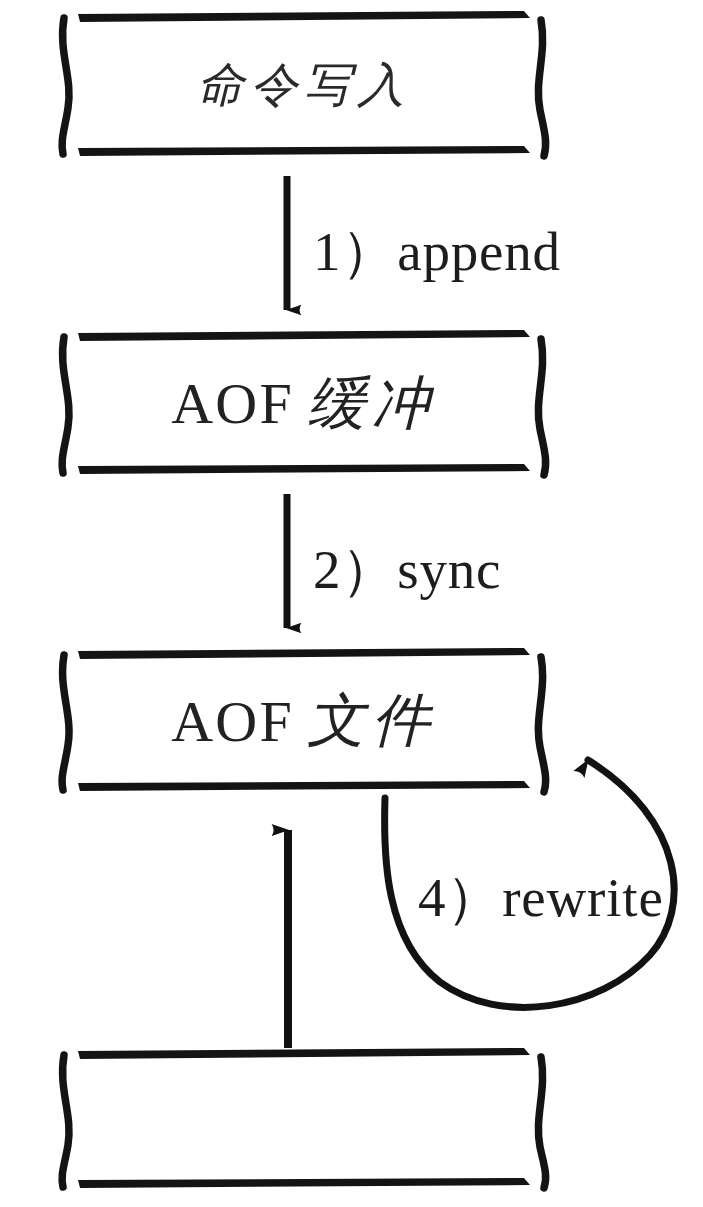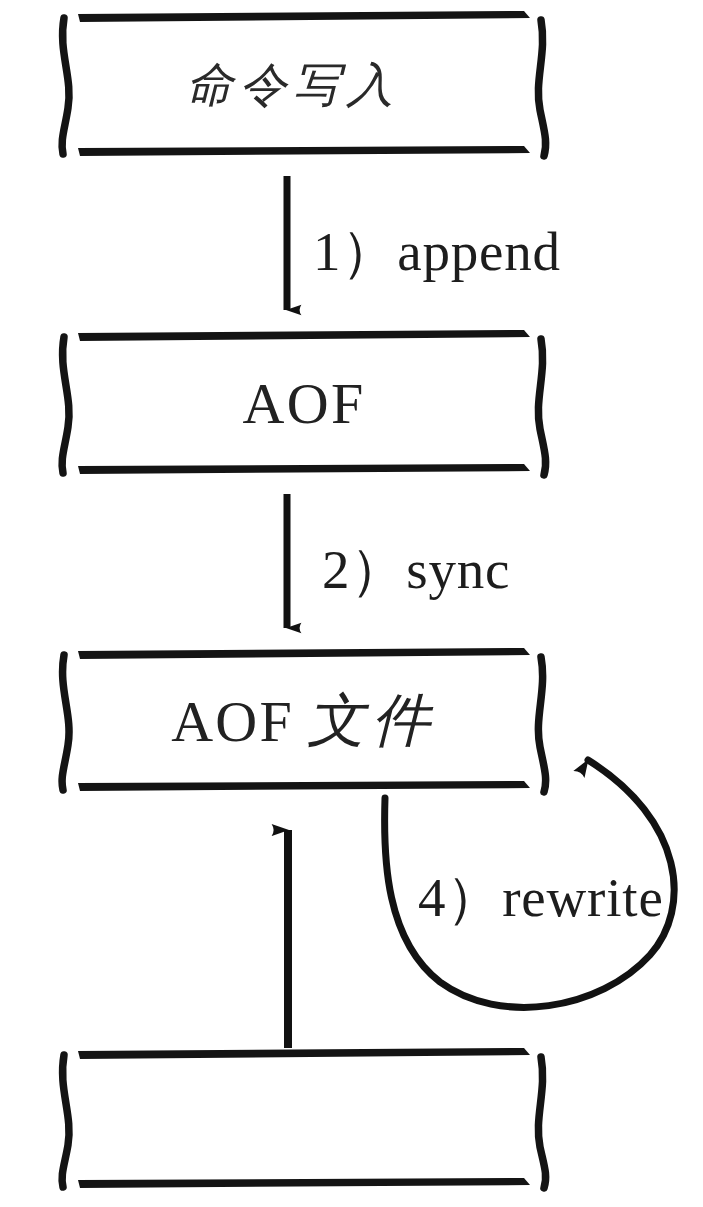--- a/index.html
+++ b/index.html
@@ -119,32 +119,33 @@
     </g>
 
     <g>
       <path d="M78 1051 L524 1048 L530 1055 L80 1059 Z" fill="#141414"></path>
       <path d="M78 1180 L524 1178 L530 1185 L80 1188 Z" fill="#141414"></path>
       <path d="M64 1055 C58 1089, 73 1115, 68 1145 C65 1163, 60 1175, 63 1187" stroke="#141414" stroke-width="7.5" fill="none" stroke-linecap="round"></path>
       <path d="M541 1057 C547 1091, 534 1117, 540 1147 C544 1165, 548 1176, 544 1188" stroke="#141414" stroke-width="7.5" fill="none" stroke-linecap="round"></path>
     </g>
   </svg>
 
-  <div class="node-label cjk-label" style="left:67px; top:22px; width:452px; height:126px;text-align:right;">命令写入</div>
+  <div class="node-label cjk-label" style="left:78px; top:22px; width:452px; height:126px;text-align:right;">命令写入</div>
 
   <div class="node-label mixed-label" style="left:78px; top:341px; width:452px; height:125px;">
       <span>AOF</span>
+      <span class="cjk-part">缓冲</span>
     </div>
 
   <div class="node-label mixed-label" style="left:78px; top:659px; width:452px; height:124px;">
       <span>AOF</span>
       <span class="cjk-part">文件</span>
     </div>
 
 
   <div class="edge-label" style="left:313px; top:215px;">1）append</div>
 
-  <div class="edge-label" style="left:322px; top:533px;">2）sync</div>
+  <div class="edge-label" style="left:313px; top:533px;">2）sync</div>
 
   <div class="edge-label" style="left:418px; top:861px;">4）rewrite</div>
 
 
 </div>
 
 </body></html>

